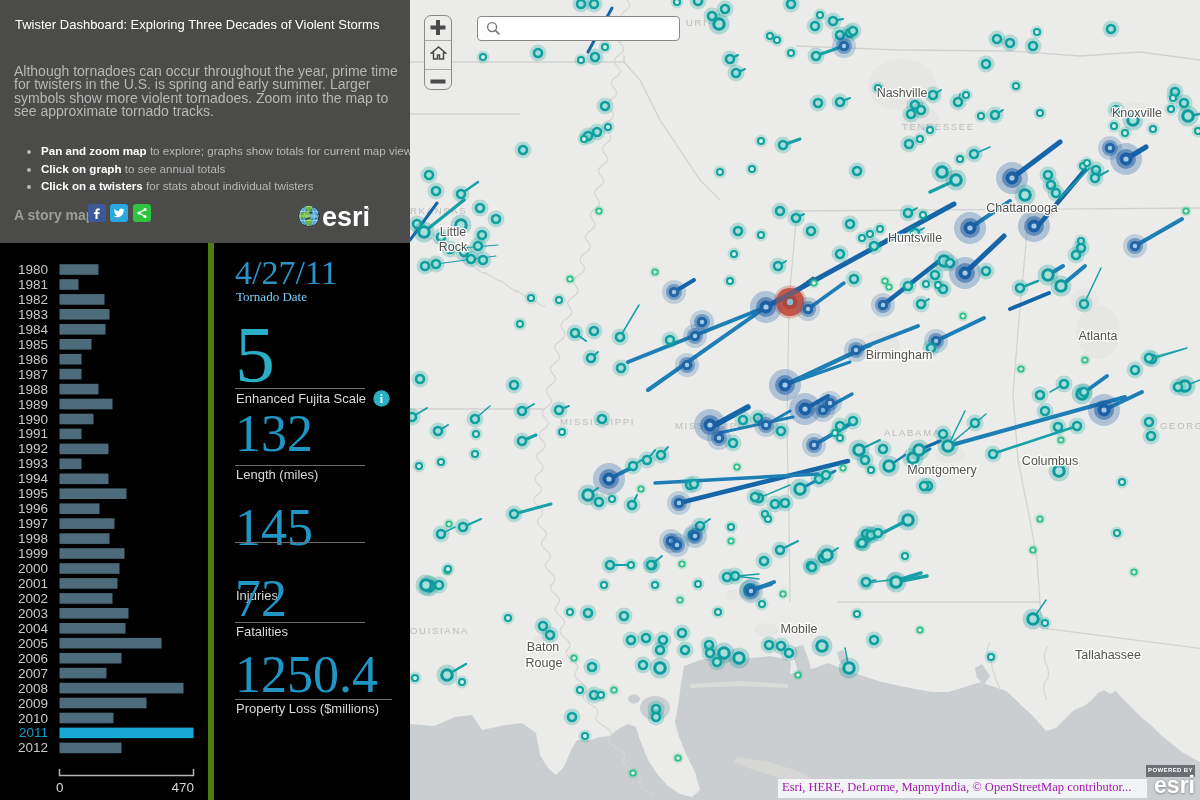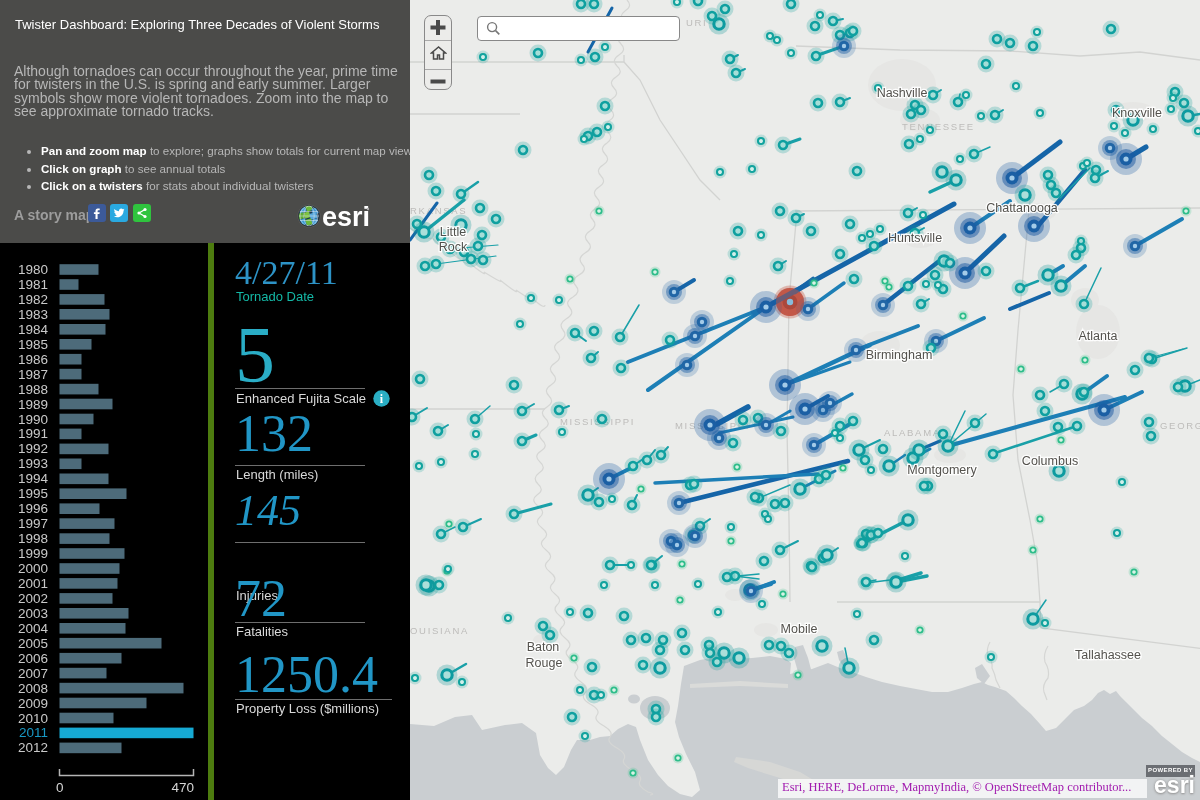--- a/index.html
+++ b/index.html
@@ -170,33 +170,33 @@
 <rect x="59.5" y="484.6" width="134" height="10.6" fill="#16a9d3"></rect>
 <text x="48" y="509.4" text-anchor="end" font-size="13.5" fill="#c9c9c9">2012</text>
 <rect x="59.5" y="499.6" width="62" height="10.6" fill="#4d6b7a"></rect>
 <path d="M59.5 526 L59.5 532.5 L193.5 532.5 L193.5 526" fill="none" stroke="#b5b5b5" stroke-width="1.5"></path>
 <text x="56" y="549" font-size="13.5" fill="#d6d6d6">0</text>
 <text x="194" y="549" text-anchor="end" font-size="13.5" fill="#d6d6d6">470</text>
 </svg></div>
 
 <div id="stats">
   <div class="statnum" style="top:11px;font-size:34px;color:#2d93c6;">4/27/11</div>
-  <div class="statlbl" style="top:46px;color:#14b8a6;">Tornado Date</div>
+  <div class="statlbl" style="top:46px;color:#7dd3fc;font-family:Liberation Serif, serif;">Tornado Date</div>
   <div class="statnum" style="top:67px;font-size:80px;color:#2aadc6;">5</div>
   <div class="statline" style="top:145px;"></div>
   <div class="statlbl" style="top:147px;">Enhanced Fujita Scale
     <svg width="17" height="17" viewBox="0 0 17 17" style="vertical-align:-4px;margin-left:3px;">
         <circle cx="8.5" cy="8.5" r="8.2" fill="#2aaec4"></circle>
         <text x="8.5" y="13" text-anchor="middle" font-family="Liberation Serif,serif" font-size="12" font-weight="bold" fill="#fff">i</text>
       </svg>
   </div>
   <div class="statnum" style="top:161px;font-size:52px;">132</div>
   <div class="statline" style="top:222px;"></div>
   <div class="statlbl" style="top:224px;">Length (miles)</div>
-  <div class="statnum" style="top:242px;font-size:44px;font-style:italic;">145</div>
+  <div class="statnum" style="top:255px;font-size:52px;">145</div>
   <div class="statline" style="top:299px;"></div>
   <div class="statlbl" style="top:301px;margin-top:44px;">Injuries</div>
   <div class="statnum" style="top:326px;font-size:52px;">72</div>
   <div class="statline" style="top:379px;"></div>
   <div class="statlbl" style="top:381px;">Fatalities</div>
   <div class="statnum" style="top:402px;font-size:52px;">1250.4</div>
   <div class="statline" style="top:456px;width:157px;"></div>
   <div class="statlbl" style="top:458px;">Property Loss ($millions)</div>
 </div>
 

